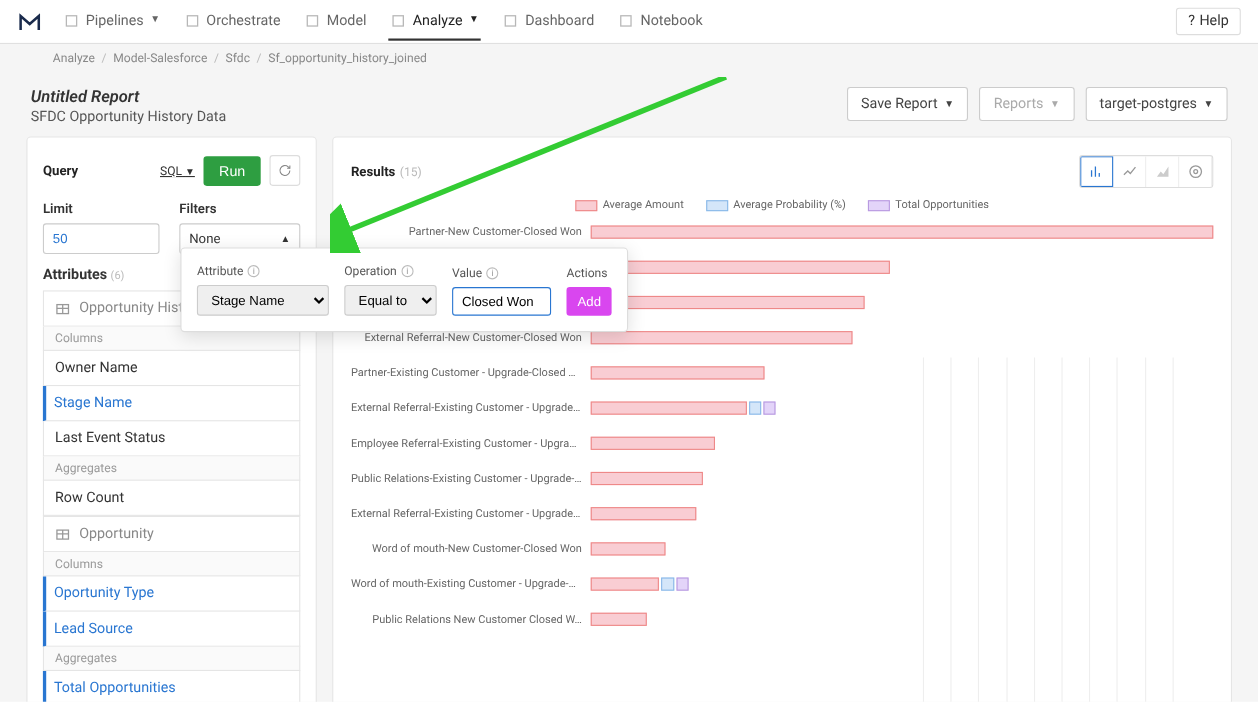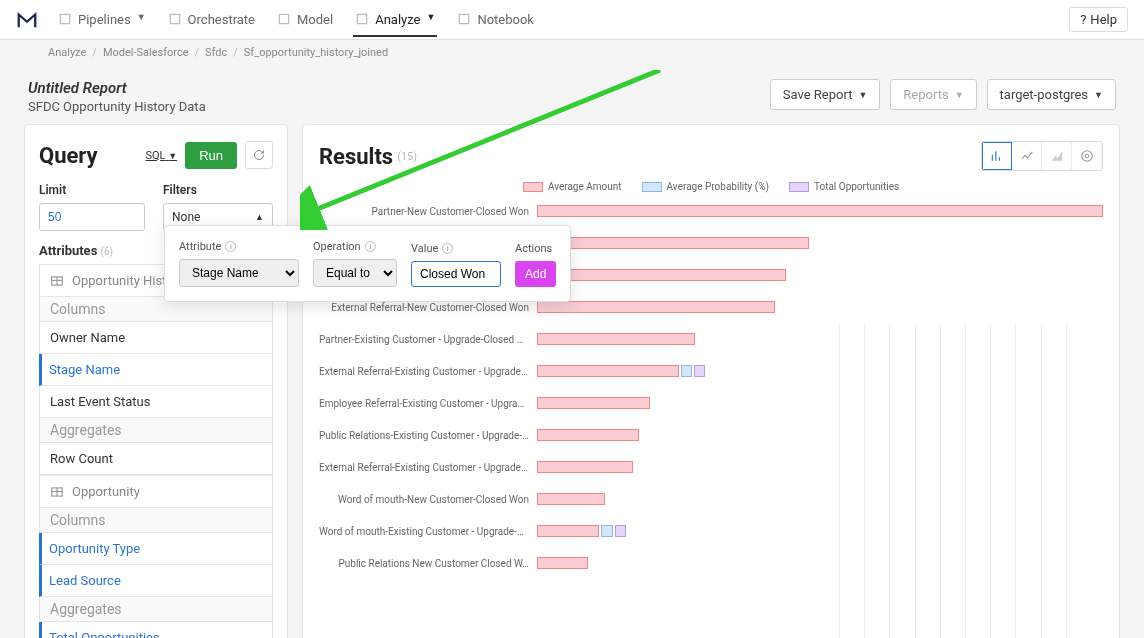--- a/index.html
+++ b/index.html
@@ -17,34 +17,34 @@
 .page-header { padding: 14px 28px 10px; display: flex; align-items: flex-start; }
 .page-title { font-style: italic; font-weight: 600; font-size: 15px; color: #333; }
 .page-subtitle { font-size: 13px; color: #555; margin-top: 2px; }
 .header-actions { margin-left: auto; display: flex; gap: 10px; }
 .btn { border: 1px solid #ccc; border-radius: 3px; padding: 7px 12px; background: #fff; font-size: 13px; cursor: pointer; display: flex; align-items: center; gap: 6px; color: #444; }
 .btn.muted { color: #aaa; }
 .main { display: flex; gap: 14px; padding: 0 24px; }
 .panel { background: #fff; border: 1px solid #e5e5e5; border-radius: 4px; }
 .query-panel { width: 264px; padding: 16px 14px; position: relative; }
 .results-panel { flex: 1; padding: 16px; height: 530px; overflow: hidden; position: relative; }
-.panel-title { font-size: 22px; font-weight: 700; color: #222; }
+.panel-title { font-size: 12px; font-weight: 700; color: #222; }
 .query-top { display: flex; align-items: center; gap: 8px; margin-bottom: 14px; }
 .sql-link { margin-left: auto; font-size: 11px; color: #333; text-decoration: underline; cursor: pointer; }
 .run-btn { background: #2e9e41; color: #fff; border: none; border-radius: 3px; padding: 6px 14px; font-size: 13px; font-weight: 500; cursor: pointer; }
 .refresh-btn { border: 1px solid #ddd; background: #fff; border-radius: 3px; width: 28px; height: 28px; cursor: pointer; display:flex; align-items:center; justify-content:center; }
 .form-row { display: flex; gap: 18px; margin-bottom: 12px; }
 .form-col label { font-size: 12px; font-weight: 600; color: #333; display: block; margin-bottom: 6px; }
 .input { border: 1px solid #ccc; border-radius: 3px; padding: 6px 8px; font-size: 12px; width: 100%; }
 .input.blue { color: #2976d1; }
 .filters-select { width: 110px; display: flex; justify-content: space-between; align-items: center; cursor: pointer; }
 .section-label { font-size: 13px; font-weight: 700; color: #333; margin-top: 8px; margin-bottom: 6px; }
 .section-label .count { color: #bbb; font-weight: 400; font-size: 10px; }
 .attr-group-header { border: 1px solid #e5e5e5; padding: 8px 10px; display: flex; align-items: center; gap: 8px; color: #888; font-size: 13px; }
-.attr-sublabel { border: 1px solid #e5e5e5; border-top: none; padding: 4px 10px; font-size: 14px; color: #999; background: #fafafa; }
+.attr-sublabel { border: 1px solid #e5e5e5; border-top: none; padding: 4px 10px; font-size: 11px; color: #999; background: #fafafa; }
 .attr-item { border: 1px solid #e5e5e5; border-top: none; padding: 8px 10px; font-size: 13px; cursor: pointer; }
 .attr-item.selected { color: #2976d1; border-left: 3px solid #2976d1; padding-left: 7px; }
 .results-top { display: flex; align-items: center; margin-bottom: 10px; }
 .results-count { color: #bbb; font-size: 11px; margin-left: 4px; }
 .chart-controls { margin-left: auto; display: flex; border: 1px solid #ddd; border-radius: 3px; overflow: hidden; }
 .chart-ctrl { width: 30px; height: 28px; display: flex; align-items: center; justify-content: center; border-right: 1px solid #eee; cursor: pointer; color: #888; }
 .chart-ctrl.active { color: #2976d1; border: 1px solid #2976d1; }
 .legend { display: flex; gap: 20px; justify-content: center; font-size: 10px; color: #666; margin-bottom: 8px; }
 .legend-item { display: flex; align-items: center; gap: 5px; }
 .swatch { width: 20px; height: 10px; border: 1px solid; }
@@ -102,20 +102,26 @@
       <svg class="nav-icon" viewBox="0 0 24 24" fill="none" stroke="#888" stroke-width="2">
         <rect x="4" y="4" width="16" height="16"></rect>
       </svg>
       <span>Analyze</span>
       <span class="caret">▼</span>
     </div>
     <div class="nav-item">
       <svg class="nav-icon" viewBox="0 0 24 24" fill="none" stroke="#888" stroke-width="2">
         <rect x="4" y="4" width="16" height="16"></rect>
       </svg>
+      <span>Dashboard</span>
+    </div>
+    <div class="nav-item">
+      <svg class="nav-icon" viewBox="0 0 24 24" fill="none" stroke="#888" stroke-width="2">
+        <rect x="4" y="4" width="16" height="16"></rect>
+      </svg>
       <span>Notebook</span>
     </div>
   <div class="spacer"></div>
   <div class="help-btn">
     <span>?</span>
     <span>Help</span>
   </div>
 </div>
 
 <div class="breadcrumb" id="breadcrumb"><a>Analyze</a><span class="sep">/</span><a>Model-Salesforce</a><span class="sep">/</span><a>Sfdc</a><span class="sep">/</span><a>Sf_opportunity_history_joined</a></div>

